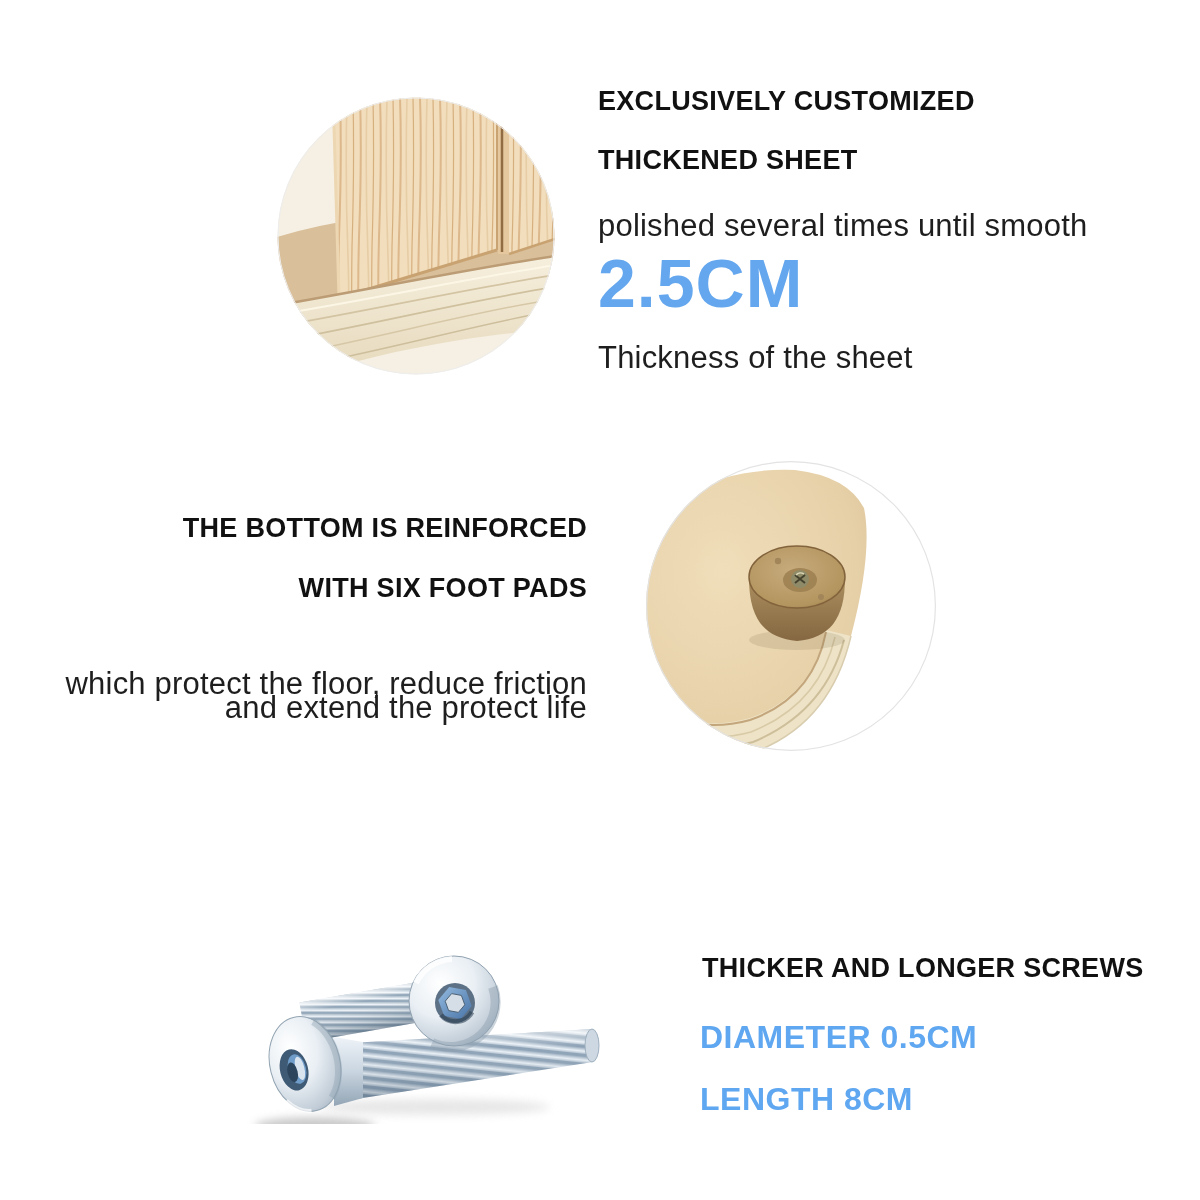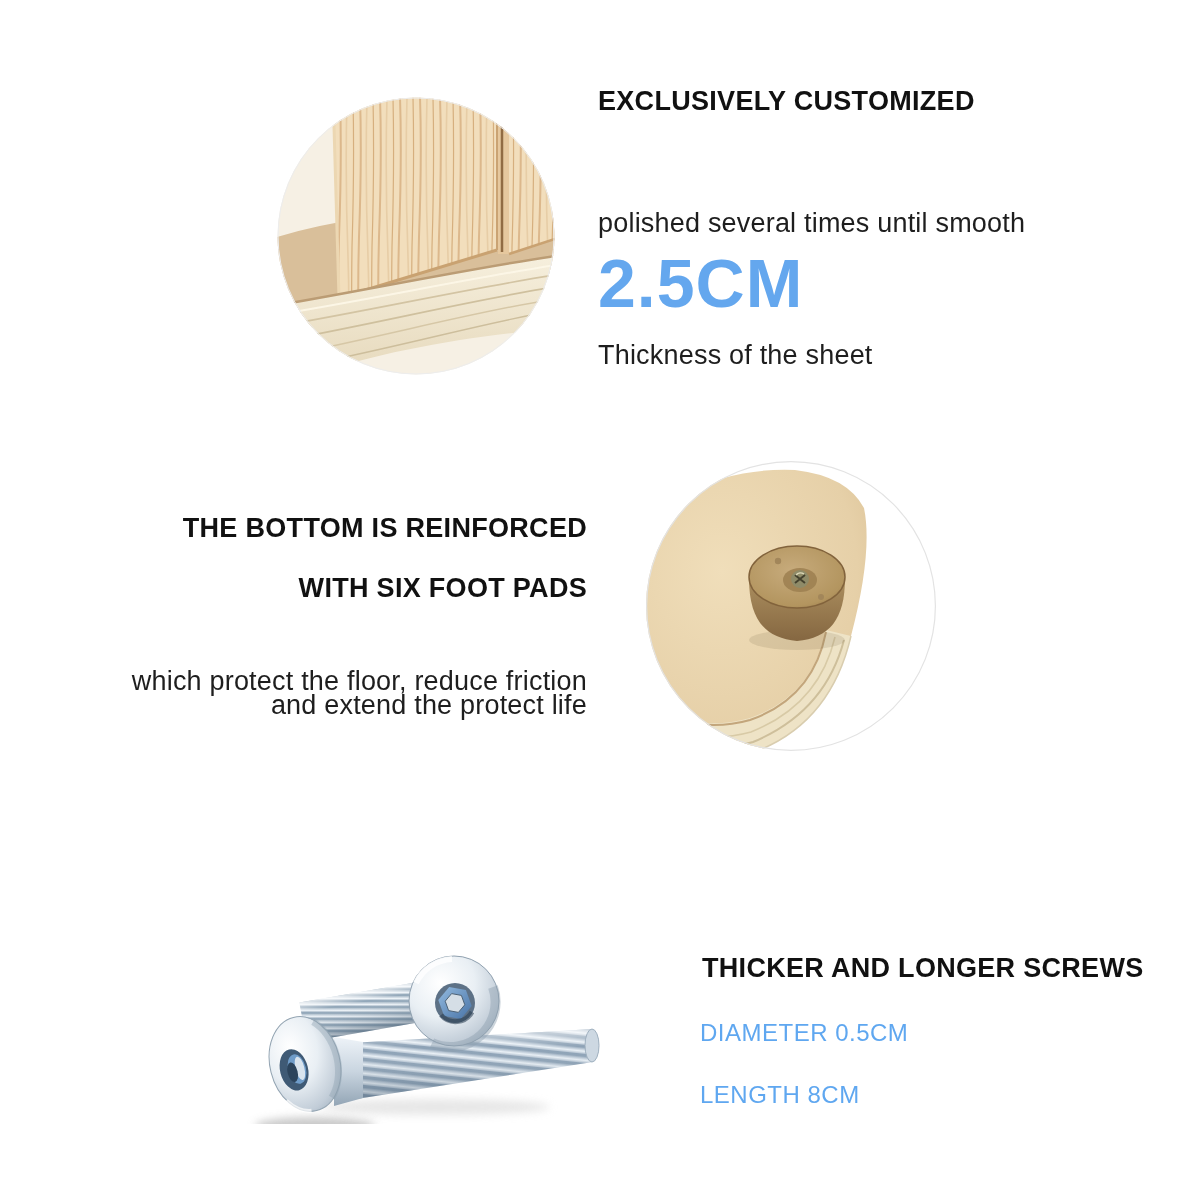--- a/index.html
+++ b/index.html
@@ -2,23 +2,23 @@
 <html><head>
 <meta charset="utf-8">
 <style>
   html,body{margin:0;padding:0;background:#fff;}
   .canvas{
     position:relative;width:1200px;height:1124px;background:#ffffff;overflow:hidden;
     font-family:"Liberation Sans", sans-serif;
   }
   .abs{position:absolute;white-space:nowrap;line-height:1;}
   .h1{font-size:27px;font-weight:700;color:#111111;letter-spacing:.3px;}
-  .body-txt{font-size:27px;font-weight:400;color:#1e1e1e;letter-spacing:.2px;}
+  .body-txt{font-size:31px;font-weight:400;color:#1e1e1e;letter-spacing:.2px;}
   .big-blue{font-size:68px;font-weight:700;color:#64a7ee;letter-spacing:1px;}
-  .spec-blue{font-size:24px;font-weight:400;color:#5fa7f0;letter-spacing:.5px;}
+  .spec-blue{font-size:32px;font-weight:700;color:#5fa7f0;letter-spacing:.5px;}
   .photo{position:absolute;}
   .r{text-align:right;}
 </style>
 </head>
 <body>
 
 <div class="canvas">
 
   <div class="photo" style="left:277px;top:97px;width:278px;height:278px;">
     <svg width="278" height="278" viewBox="0 0 278 278">
@@ -55,20 +55,21 @@
         <path d="M8,228 C100,212 200,190 278,178" stroke="#d3c4a3" stroke-width="1.6" fill="none"></path>
         <path d="M14,242 C110,224 205,201 278,190" stroke="#cfc09e" stroke-width="1.8" fill="none"></path>
         <path d="M22,256 C120,236 210,212 278,202" stroke="#d6c7a6" stroke-width="1.5" fill="none"></path>
         <path d="M30,268 C130,248 215,224 276,214" stroke="#cdbe9c" stroke-width="1.4" fill="none"></path>
       </g>
       <circle cx="139" cy="139" r="138" fill="none" stroke="#ededed" stroke-width="1"></circle>
     </svg>
   </div>
 
   <div class="abs h1" style="left:598px;top:88px;">EXCLUSIVELY CUSTOMIZED</div>
+  <div class="abs h1" style="left:598px;top:147px;">THICKENED SHEET</div>
   <div class="abs body-txt" style="left:598px;top:210px;">polished several times until smooth</div>
   <div class="abs big-blue" style="left:598px;top:249px;">2.5CM</div>
   <div class="abs body-txt" style="left:598px;top:342px;">Thickness of the sheet</div>
 
   <div class="abs h1 r" style="right:613px;top:515px;margin-left:8px;">THE BOTTOM IS REINFORCED</div>
   <div class="abs h1 r" style="right:613px;top:575px;">WITH SIX FOOT PADS</div>
   <div class="abs body-txt r" style="right:613px;top:668px;margin-left:16px;">which protect the floor, reduce friction</div>
   <div class="abs body-txt r" style="right:613px;top:692px;">and extend the protect life</div>
 
   <div class="photo" style="left:645px;top:460px;width:292px;height:292px;">

